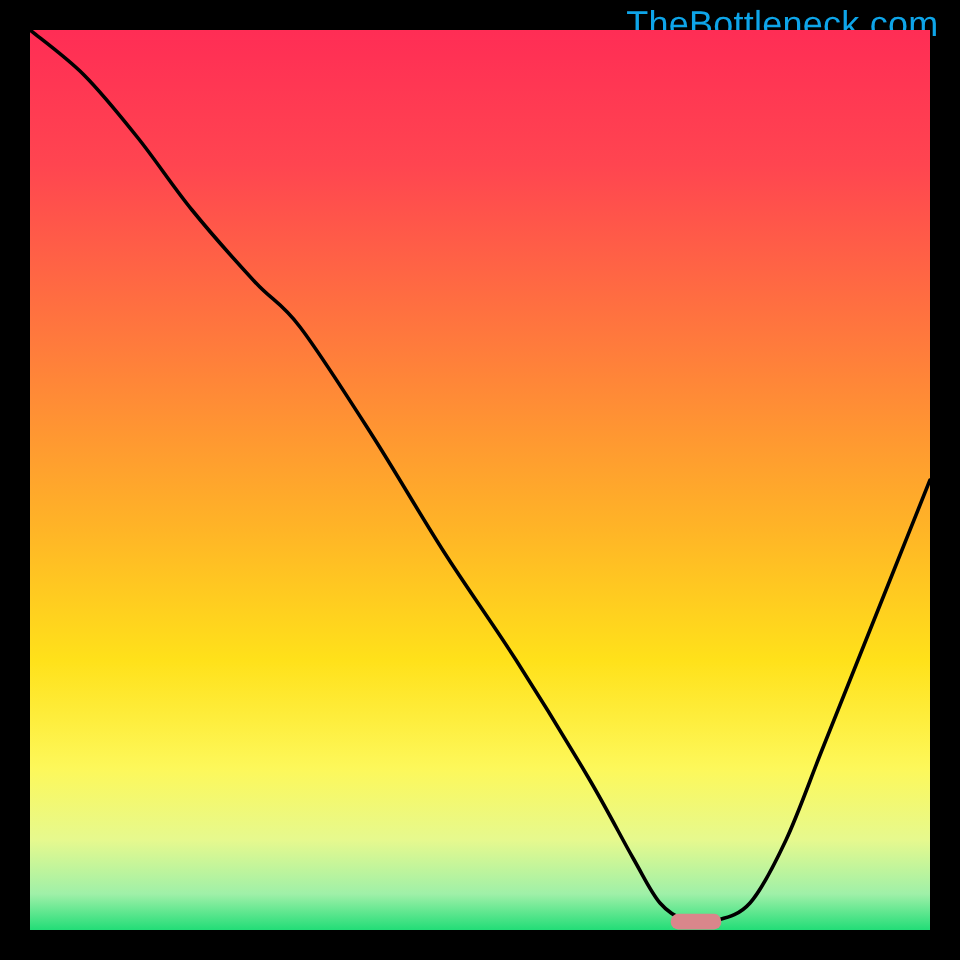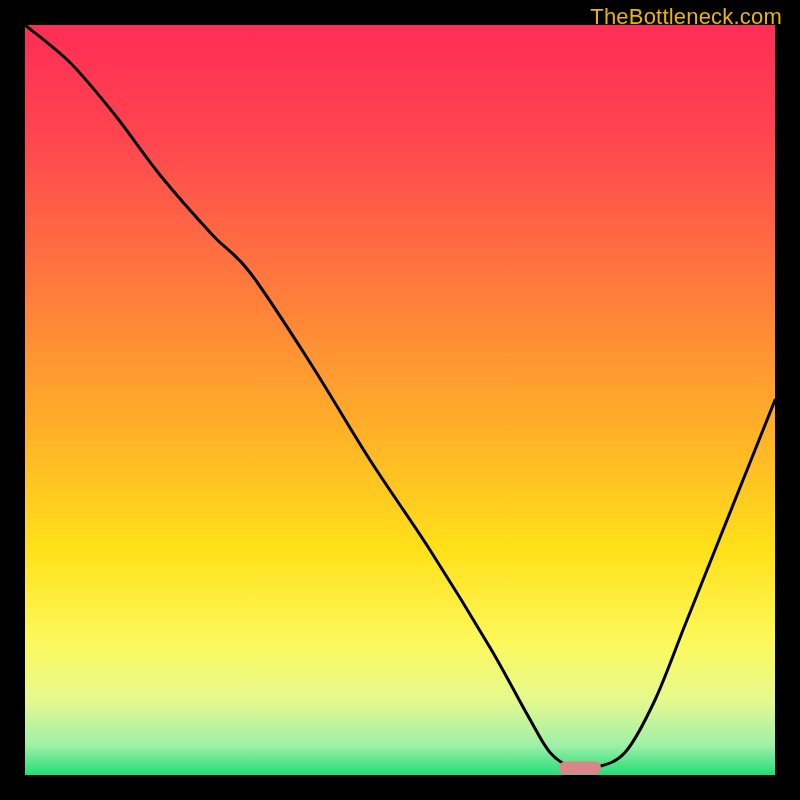--- a/index.html
+++ b/index.html
@@ -14,22 +14,22 @@
   .frame {
     position: relative;
     width: 800px;
     height: 800px;
     background: #000;
   }
   .watermark {
     position: absolute;
     top: 4px;
     right: 18px;
-    color: #eab308;
-    font-size: 22px;
+    color: #0ea5e9;
+    font-size: 30px;
     font-weight: 500;
     letter-spacing: 0.2px;
     user-select: none;
   }
   .plot {
     position: absolute;
     left: 25px;
     top: 25px;
     width: 750px;
     height: 750px;

